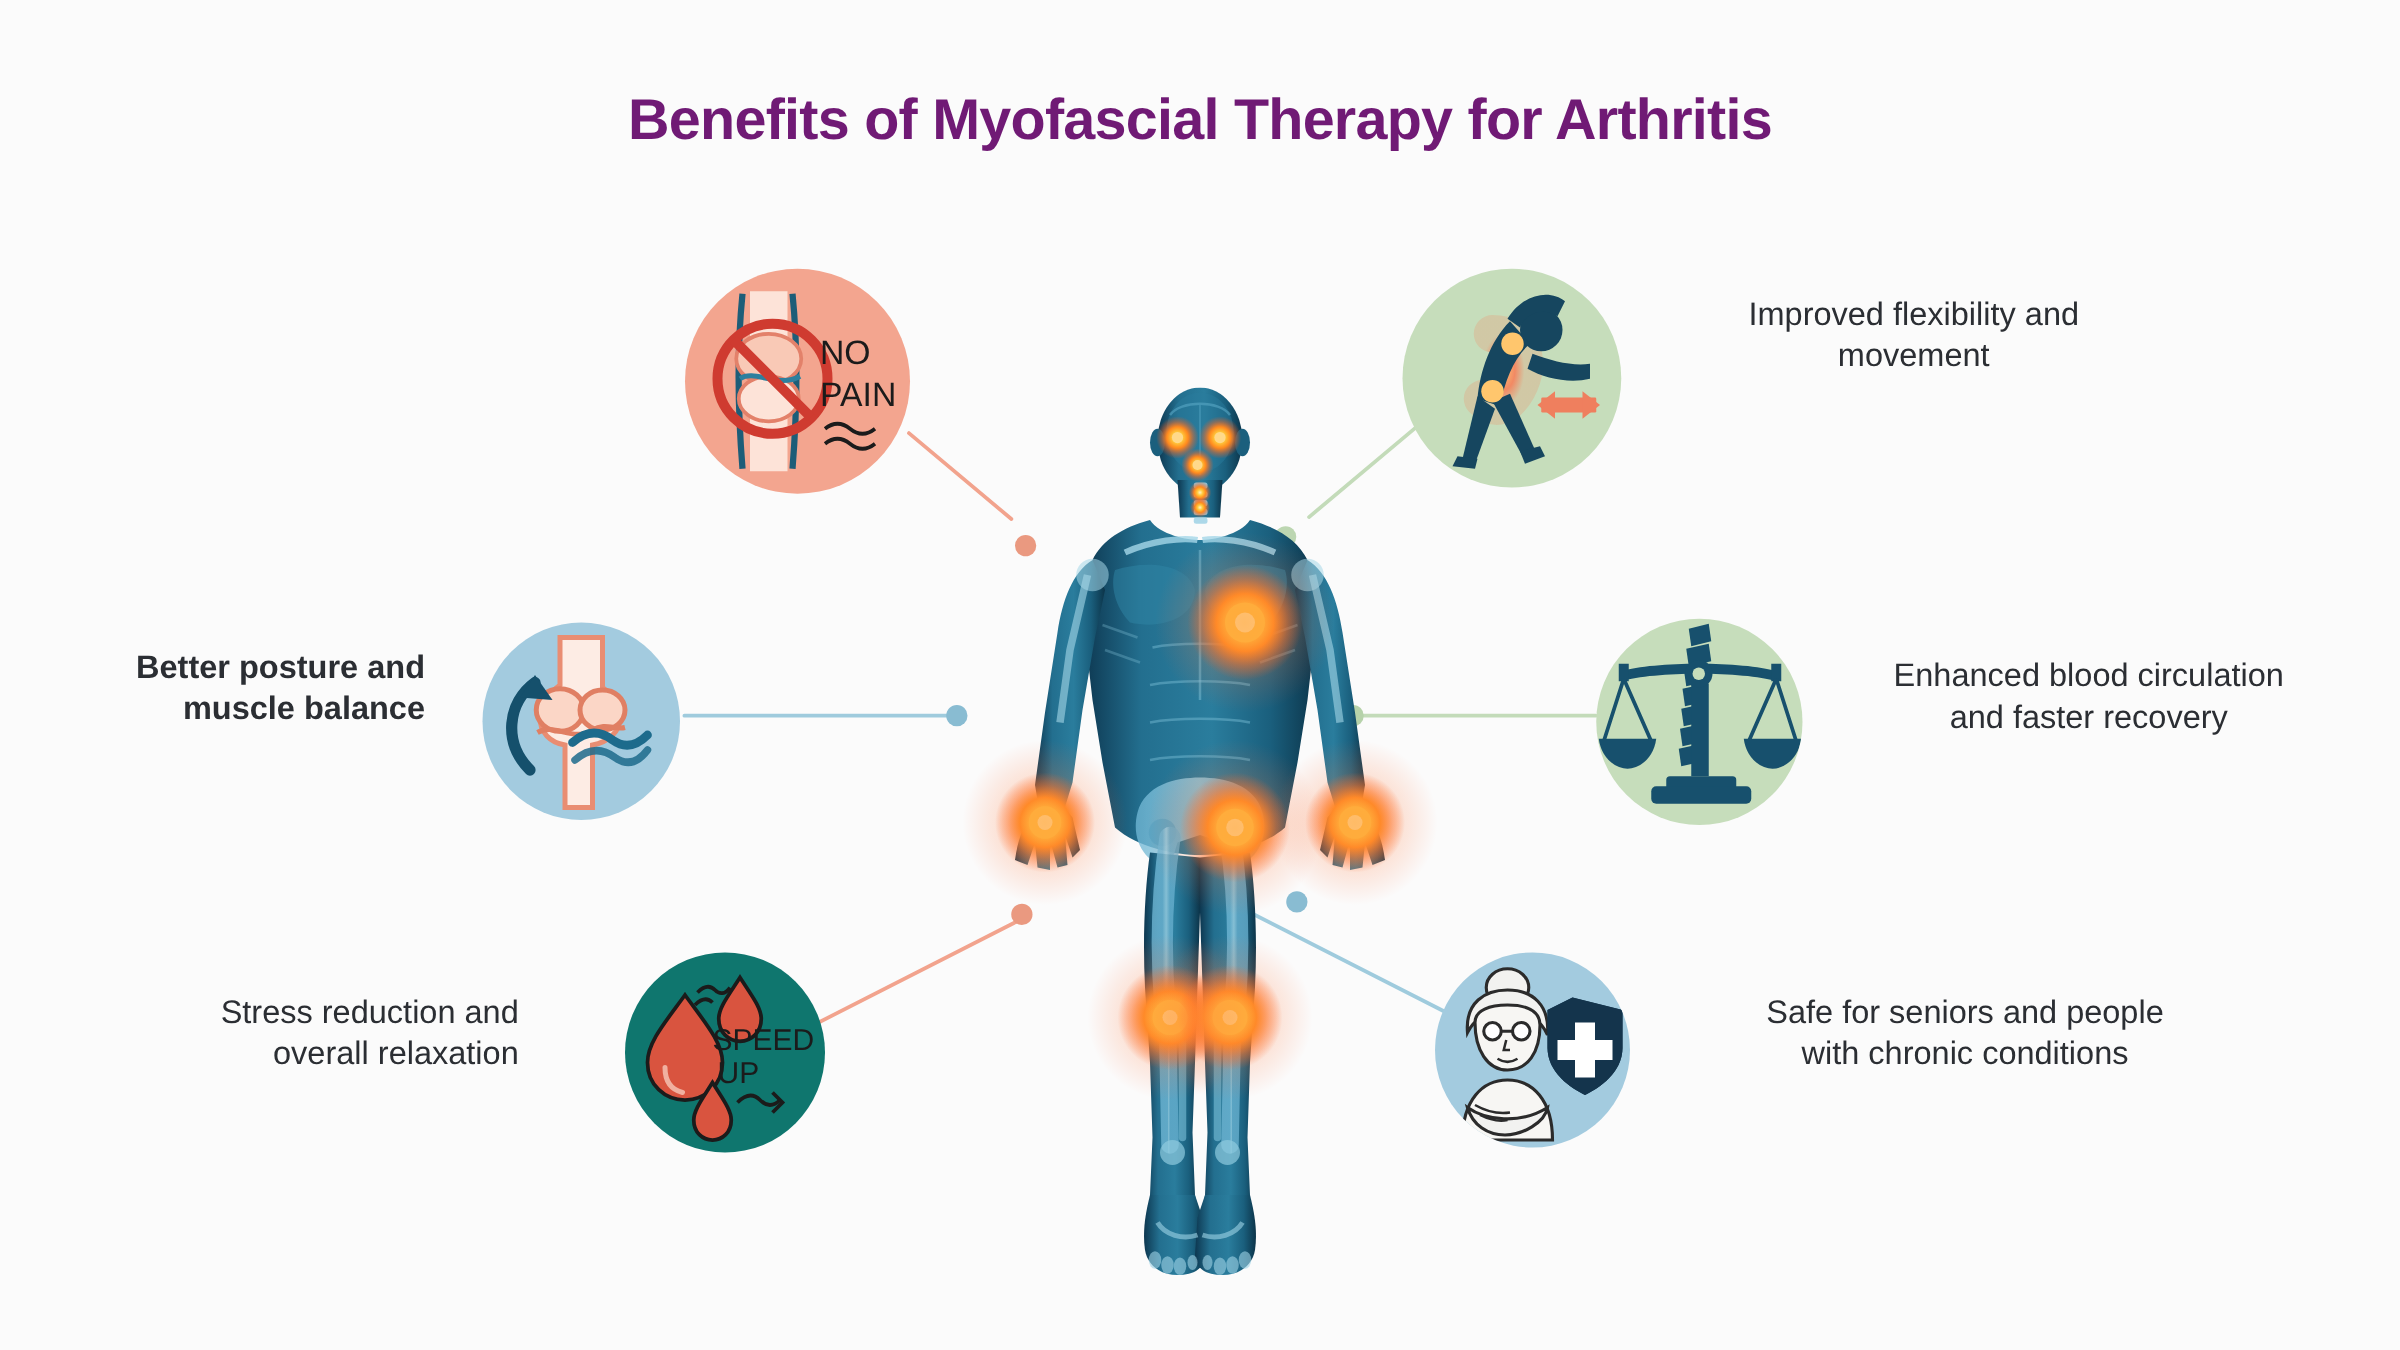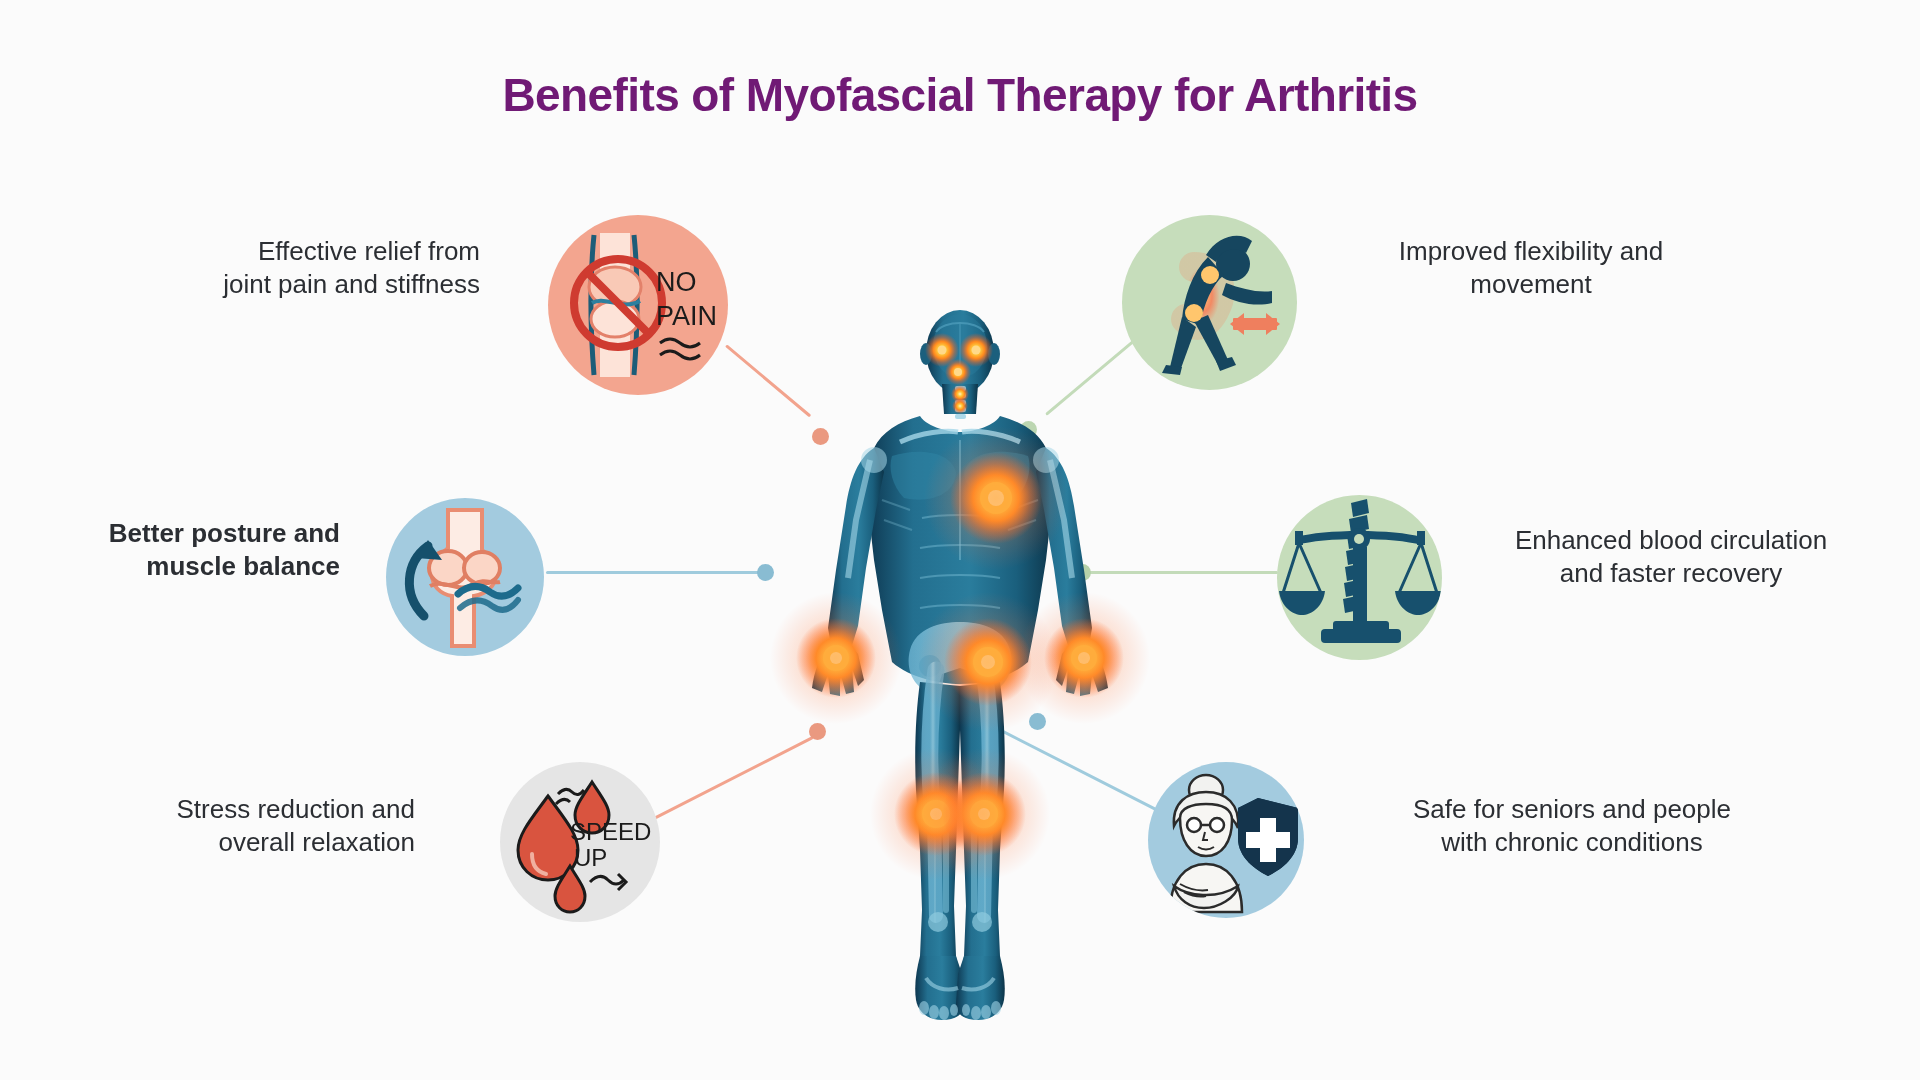--- a/index.html
+++ b/index.html
@@ -184,21 +184,21 @@
 
         <path d="M144 48 L122 98 M144 48 L160 98" stroke="#17506d" stroke-width="3" fill="none"></path>
       </g>
 
       <path d="M2 96 L48 96 C46 112 34 120 25 120 C16 120 4 112 2 96 Z" fill="#17506d"></path>
 
       <path d="M118 96 L164 96 C162 112 150 120 141 120 C132 120 120 112 118 96 Z" fill="#17506d"></path>
     </svg>
   </div>
 
-  <div class="icon-circle" style="left:500px; top:762px; width:160px; height:160px; background:#e5e5e5;">
+  <div class="icon-circle" style="left:500px; top:762px; width:160px; height:160px; background:#0f766e;">
     <svg width="160" height="160" viewBox="0 0 160 160">
 
       <path d="M48 34 C64 56 78 72 78 88 C78 106 64 118 48 118 C32 118 18 106 18 88 C18 72 32 56 48 34 Z" fill="#d9543f" stroke="#1b1b1b" stroke-width="3"></path>
       <path d="M32 92 C32 104 38 110 46 112" stroke="#f0b0a0" stroke-width="4" fill="none" stroke-linecap="round"></path>
 
       <path d="M92 20 C101 34 109 44 109 53 C109 64 101 71 92 71 C83 71 75 64 75 53 C75 44 83 34 92 20 Z" fill="#d9543f" stroke="#1b1b1b" stroke-width="3" transform="translate(0,0)"></path>
 
       <path d="M70 104 C78 117 85 126 85 134 C85 144 78 150 70 150 C62 150 55 144 55 134 C55 126 62 117 70 104 Z" fill="#d9543f" stroke="#1b1b1b" stroke-width="3"></path>
 
       <path d="M58 32 q8 -8 14 -2 q6 6 12 -2" stroke="#1b1b1b" stroke-width="3" fill="none"></path>
@@ -434,22 +434,20 @@
         <circle cx="226" cy="188" r="72" fill="url(#softGlow)"></circle>
         <circle cx="66" cy="348" r="66" fill="url(#softGlow)"></circle>
         <circle cx="314" cy="348" r="66" fill="url(#softGlow)"></circle>
         <circle cx="218" cy="352" r="70" fill="url(#softGlow)"></circle>
         <circle cx="166" cy="504" r="66" fill="url(#softGlow)"></circle>
         <circle cx="214" cy="504" r="66" fill="url(#softGlow)"></circle>
       </g>
     </svg>
   </div>
 
-  <div class="label left" style="left:130px; top:235px; width:350px;">Effective relief from
-joint pain and stiffness</div>
 
   <div class="label right" style="left:1331px; top:235px; width:400px;">Improved flexibility and
 movement</div>
 
   <div class="label left" style="left:20px; top:517px; width:320px;font-weight:bold;">Better posture and
 muscle balance</div>
 
   <div class="label right" style="left:1461px; top:524px; width:420px;">Enhanced blood circulation
 and faster recovery</div>
 

